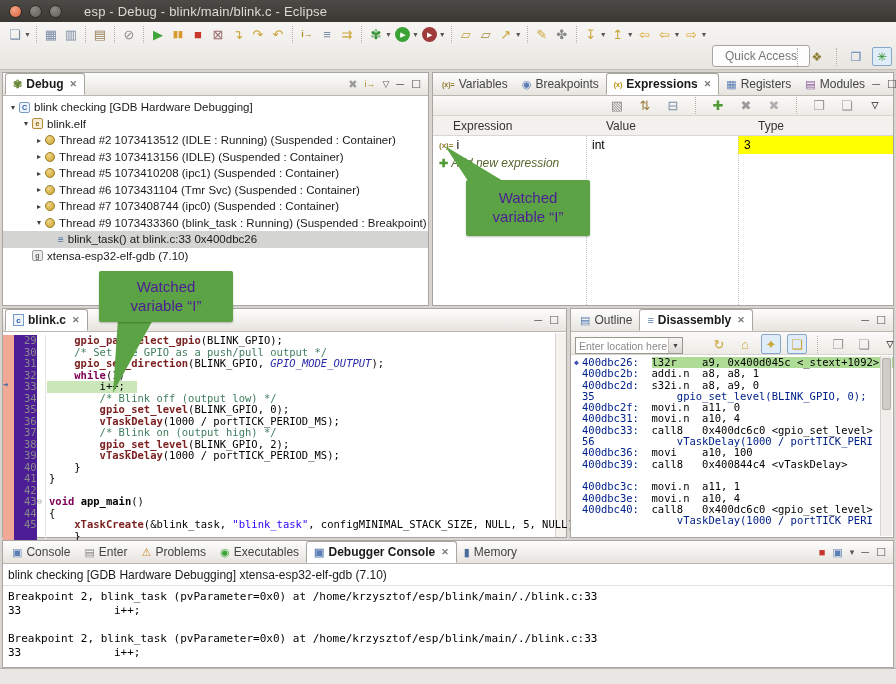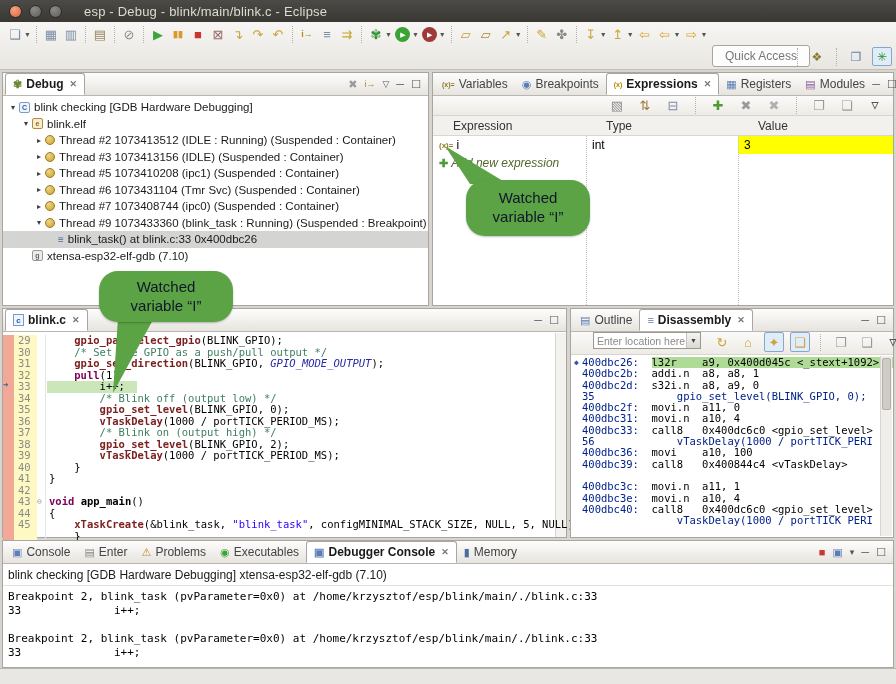--- a/index.html
+++ b/index.html
@@ -71,36 +71,36 @@
   .expr-cell { padding-left:6px; display:flex; align-items:center; gap:3px; height:100%; }
   .vline { position:absolute; width:0; border-left:1px dotted #c5c2bd; z-index:0; }
   .wicon { font-size:8px; color:#8f7a2a; font-weight:bold; }
   .add-expr { font-style:italic; color:#55662d; }
   .plus { color:#4f9a34; font-weight:bold; font-size:11px; }
   
   .editor-body { position:relative; font-family:"DejaVu Sans Mono",monospace; font-size:10.5px;
     line-height:11.5px; padding-top:3px; }
   .code-line { display:flex; height:11.5px; position:relative; }
   .ln-strip { width:11px; background:#f2a896; flex:none; }
-  .ln-num { width:23px; flex:none; color:#8a8a8a; padding-left:4px; background:#fef9c3; }
+  .ln-num { width:23px; flex:none; color:#8a8a8a; padding-left:10px; background:#4c1d95; }
   .ln-fold { width:9px; flex:none; color:#9a9a9a; font-size:8px; line-height:11px; border-right:1px solid #e4e4e4; }
   .code-text { white-space:pre; position:relative; z-index:1; padding-left:3px; }
   .cur-hl { position:absolute; left:44px; width:90px; top:0; bottom:0; background:#cbe6b8; z-index:0; }
   .bp-arrow { position:absolute; left:0px; top:-1px; color:#3465a4; font-size:9px; z-index:2; }
   .seg-kw { color:#7f0055; font-weight:bold; }
   .seg-func { color:#7c2121; font-weight:bold; }
   .seg-comment { color:#3f7f5f; }
   .seg-str { color:#2a00ff; }
   .seg-macro { color:#2a2aa8; font-style:italic; }
   .seg-funcdef { font-weight:bold; color:#000; }
   .overview-ruler { position:absolute; right:0; top:24px; bottom:0; width:11px; background:#f4f2ef;
     border-left:1px solid #d8d5d0; }
   
   .dis-toolbar { height:23px; background:linear-gradient(#fbfaf9,#eeebe6); border-bottom:1px solid #d8d5d0;
-    display:flex; align-items:flex-start; gap:5px; padding:0 22px; }
+    display:flex; align-items:flex-end; gap:20px; padding:0 4px; }
   .loc-combo { display:flex; align-items:center; border:1px solid #9a978f; background:#fff; height:17px; }
   .loc-text { font-size:10.5px; color:#8a8a8a; padding:0 3px; width:92px; overflow:hidden; white-space:nowrap; }
   .loc-drop { width:14px; height:100%; border-left:1px solid #c5c2bd; background:linear-gradient(#f5f4f2,#dcd9d4);
     font-size:7px; color:#444; display:flex; align-items:center; justify-content:center; }
   .dis-body { font-family:"DejaVu Sans Mono",monospace; font-size:10.5px; line-height:11.3px;
     padding-top:2px; overflow:hidden; }
   .dis-line { display:flex; height:11.3px; white-space:pre; }
   .dis-ic { width:11px; flex:none; color:#3a4fb0; font-size:8px; line-height:11px; text-align:center; }
   .dis-addr { color:#00218a; flex:none; }
   .dis-rest { flex:1; color:#000; }
@@ -108,21 +108,21 @@
   .dis-src { color:#00218a; }
   .dis-scroll { position:absolute; right:1px; top:47px; bottom:1px; width:12px; background:#f0eeeb;
     border-left:1px solid #d8d5d0; }
   .dis-thumb { position:absolute; left:1px; right:1px; top:2px; height:52px; background:#cfccc6;
     border:1px solid #b3b0aa; border-radius:2px; }
   
   .console-header { font-size:12px; color:#1a1a1a; padding:4px 5px 3px; border-bottom:1px solid #e4e2de; }
   .console-body { font-family:"DejaVu Sans Mono",monospace; font-size:11px; line-height:14px;
     white-space:pre; padding:4px 5px; color:#000; }
   
-  .callout { position:absolute; z-index:60; background:#5ca345; color:#0f172a; border-radius:19px;
+  .callout { position:absolute; z-index:60; background:#5ca345; color:#4c1d95; border-radius:2px;
     text-align:center; font-size:15px; line-height:19px; box-shadow:0 1px 2px rgba(0,0,0,.25); }
   .callout-tail { position:absolute; z-index:59; }
   
   .statusbar { position:absolute; left:0; top:668px; width:896px; height:16px;
     background:#e9e7e3; border-top:1px solid #b9b6b1; }
 </style>
 </head>
 <body>
 
 <div class="titlebar">
@@ -302,22 +302,22 @@
       <span class="tb-icon" style="color: rgb(79, 154, 52);">✚</span>
       <span class="tb-icon" style="color: rgb(154, 154, 154);">✖</span>
       <span class="tb-icon" style="color: rgb(176, 176, 176);">✖</span>
       <span class="tb-sep"></span>
       <span class="tb-icon" style="color: rgb(154, 154, 154);">❐</span>
       <span class="tb-icon" style="color: rgb(154, 154, 154);">❏</span>
       <span class="tb-icon small" style="color: rgb(85, 85, 85);">▽</span>
     </div>
   <div class="expr-head" id="expr-head">
       <div>Expression</div>
+      <div>Value</div>
       <div>Type</div>
-      <div>Value</div>
     </div>
   <div id="expr-rows">
       <div class="expr-row">
         <div class="expr-cell">
           <span class="wicon">(x)=</span>
           <span>i</span>
         </div>
         <div class="expr-cell">
           <span>int</span>
         </div>
@@ -366,21 +366,21 @@
       <div class="code-line">
         <span class="ln-strip"></span>
         <span class="ln-num">31</span>
         <span class="ln-fold"></span>
         <span class="code-text"><span>    </span><span class="seg-func">gpio_set_direction</span><span>(BLINK_GPIO, </span><span class="seg-macro">GPIO_MODE_OUTPUT</span><span>);</span></span>
       </div>
       <div class="code-line">
         <span class="ln-strip"></span>
         <span class="ln-num">32</span>
         <span class="ln-fold"></span>
-        <span class="code-text"><span>    </span><span class="seg-kw">pull</span><span>(1)</span></span>
+        <span class="code-text"><span>    </span><span class="seg-kw">while</span><span>(1)</span></span>
       </div>
       <div class="code-line">
         <span class="cur-hl"></span>
         <span class="ln-strip"></span>
         <span class="bp-arrow">➜</span>
         <span class="ln-num">33</span>
         <span class="ln-fold"></span>
         <span class="code-text"><span>        </span><span>i++;</span></span>
       </div>
       <div class="code-line">

